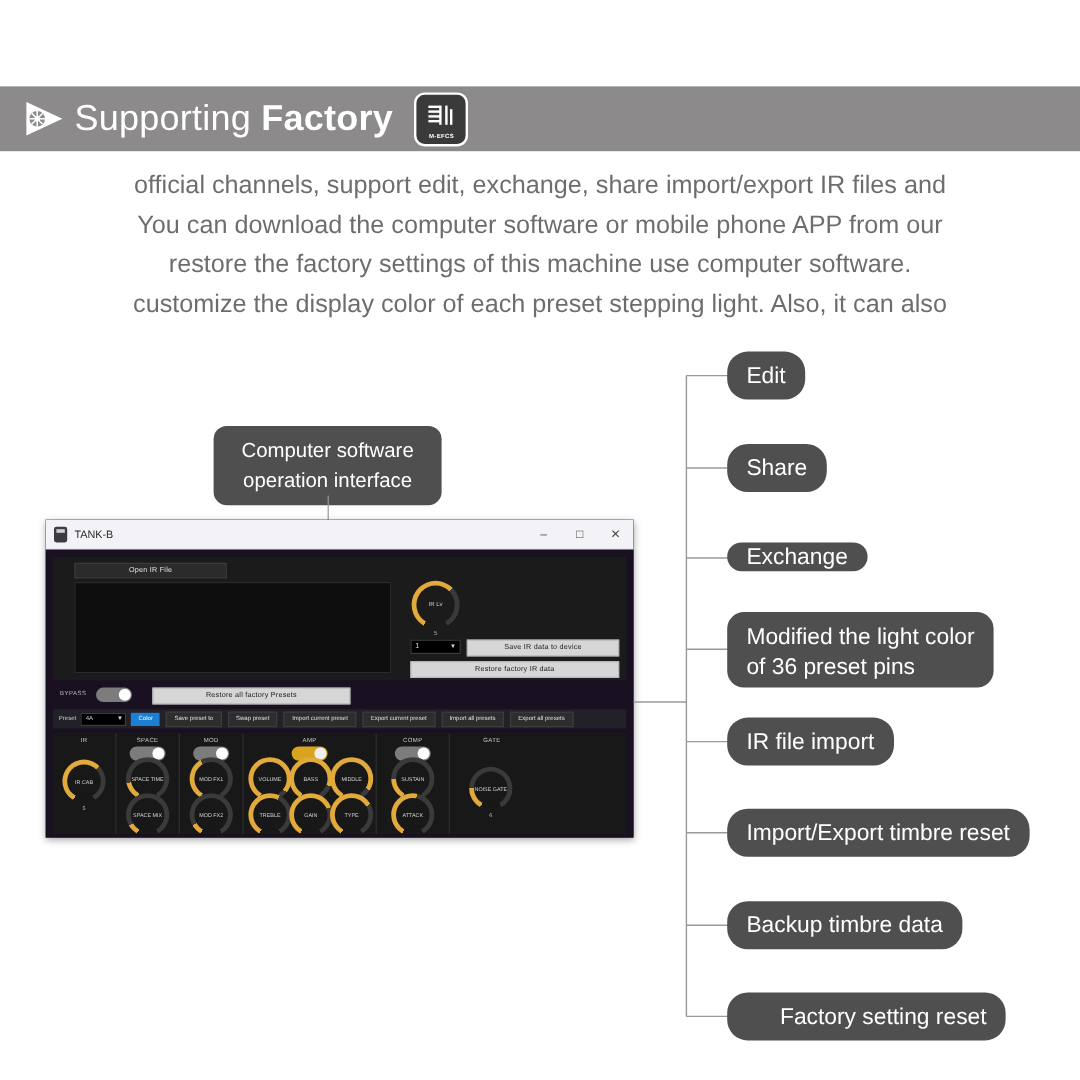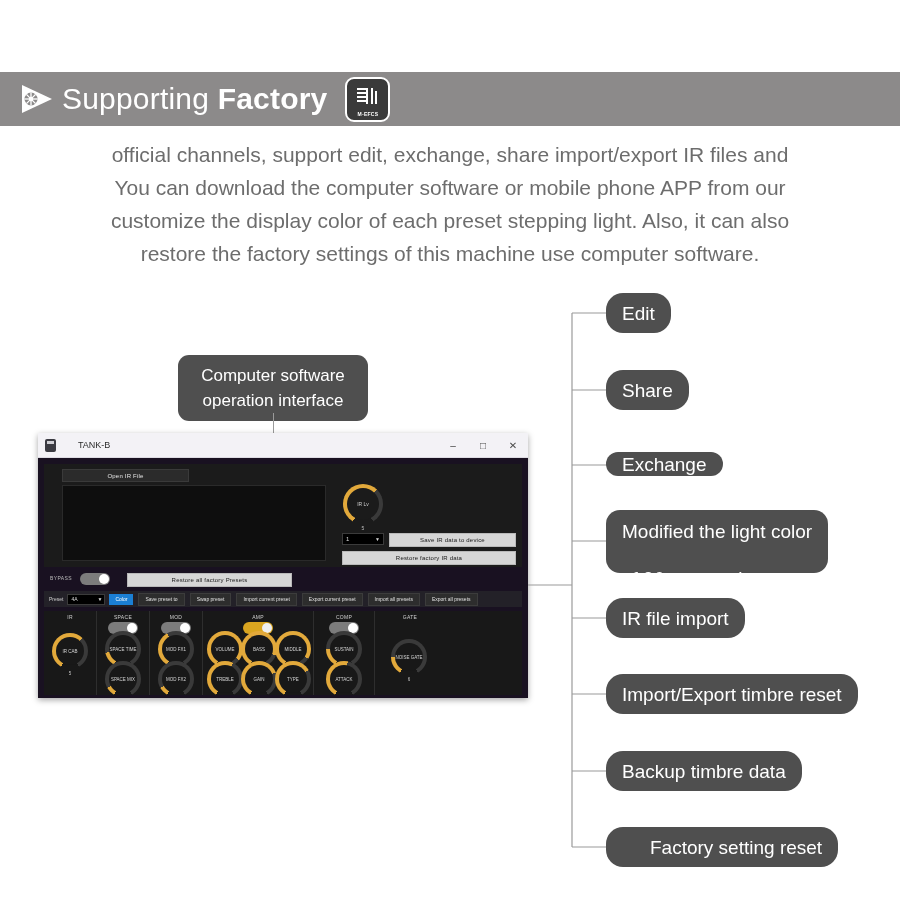--- a/index.html
+++ b/index.html
@@ -63,21 +63,21 @@
     height:24px;background:#f3f2f6;display:flex;align-items:center;
     border-bottom:1px solid #dedce3;
   }
   .tb-icon{
     width:11px;height:13px;margin-left:7px;background:#3b3b42;border-radius:2px;
     position:relative;flex:0 0 auto;
   }
   .tb-icon:after{
     content:"";position:absolute;left:2px;top:2px;width:7px;height:3px;background:#cfcfd4;
   }
-  .tb-title{font-size:9px;color:#2b2b2b;margin-left:22px;}
+  .tb-title{font-size:9px;color:#2b2b2b;margin-left:6px;}
   .tb-spacer{flex:1;}
   .tb-btn{
     width:30px;height:24px;display:flex;align-items:center;justify-content:center;
     font-size:10px;color:#4a4a4a;
   }
   .win-body{position:relative;height:241px;background:#191121;padding:0;}
   .ir-panel{
     position:absolute;left:6px;top:6px;right:6px;height:103px;background:#1b1b1b;
   }
   .btn-dark{
@@ -190,21 +190,21 @@
     font-size:4.5px;color:#c3c3c3;
   }
 
   
   .tree{position:absolute;left:0;top:0;width:900px;height:900px;pointer-events:none;}
   .pill{
     position:absolute;background:#4f4f4f;color:#ffffff;border-radius:17px;
     display:flex;align-items:center;padding:0 16px;font-size:19px;
     box-sizing:border-box;line-height:25px;
   }
-  .pill.two{border-radius:14px;padding:9px 16px;align-items:flex-start;flex-direction:column;gap:22px;}
+  .pill.two{border-radius:14px;padding:9px 16px;align-items:flex-start;flex-direction:column;}
   .pill.two span{display:block;}
 </style>
 </head>
 <body>
 
 <div class="header-band">
   <div class="hdr-play">
     <svg width="44" height="44" viewBox="0 0 44 44">
       <polygon points="8,8 38,22 8,36" fill="#ffffff"></polygon>
       <circle cx="17" cy="22" r="6.5" fill="#8c8a8a"></circle>
@@ -228,22 +228,22 @@
       <i style="left:16px;top:2px;width:2px;height:16px;"></i>
       <i style="left:20px;top:5px;width:2px;height:13px;"></i>
     </div>
     <div class="lg-txt">M-EFCS</div>
   </div>
 </div>
 
 <div class="intro">
   <div>official channels, support edit, exchange, share import/export IR files and</div>
   <div>You can download the computer software or mobile phone APP from our</div>
+  <div>restore the factory settings of this machine use computer software.</div>
   <div>customize the display color of each preset stepping light. Also, it can also</div>
-  <div>restore the factory settings of this machine use computer software.</div>
 </div>
 
 <div class="callout">
   <div>Computer software</div>
   <div>operation interface</div>
 </div>
 <div class="callout-stem"></div>
 
 <div class="app-window">
   <div class="titlebar">

